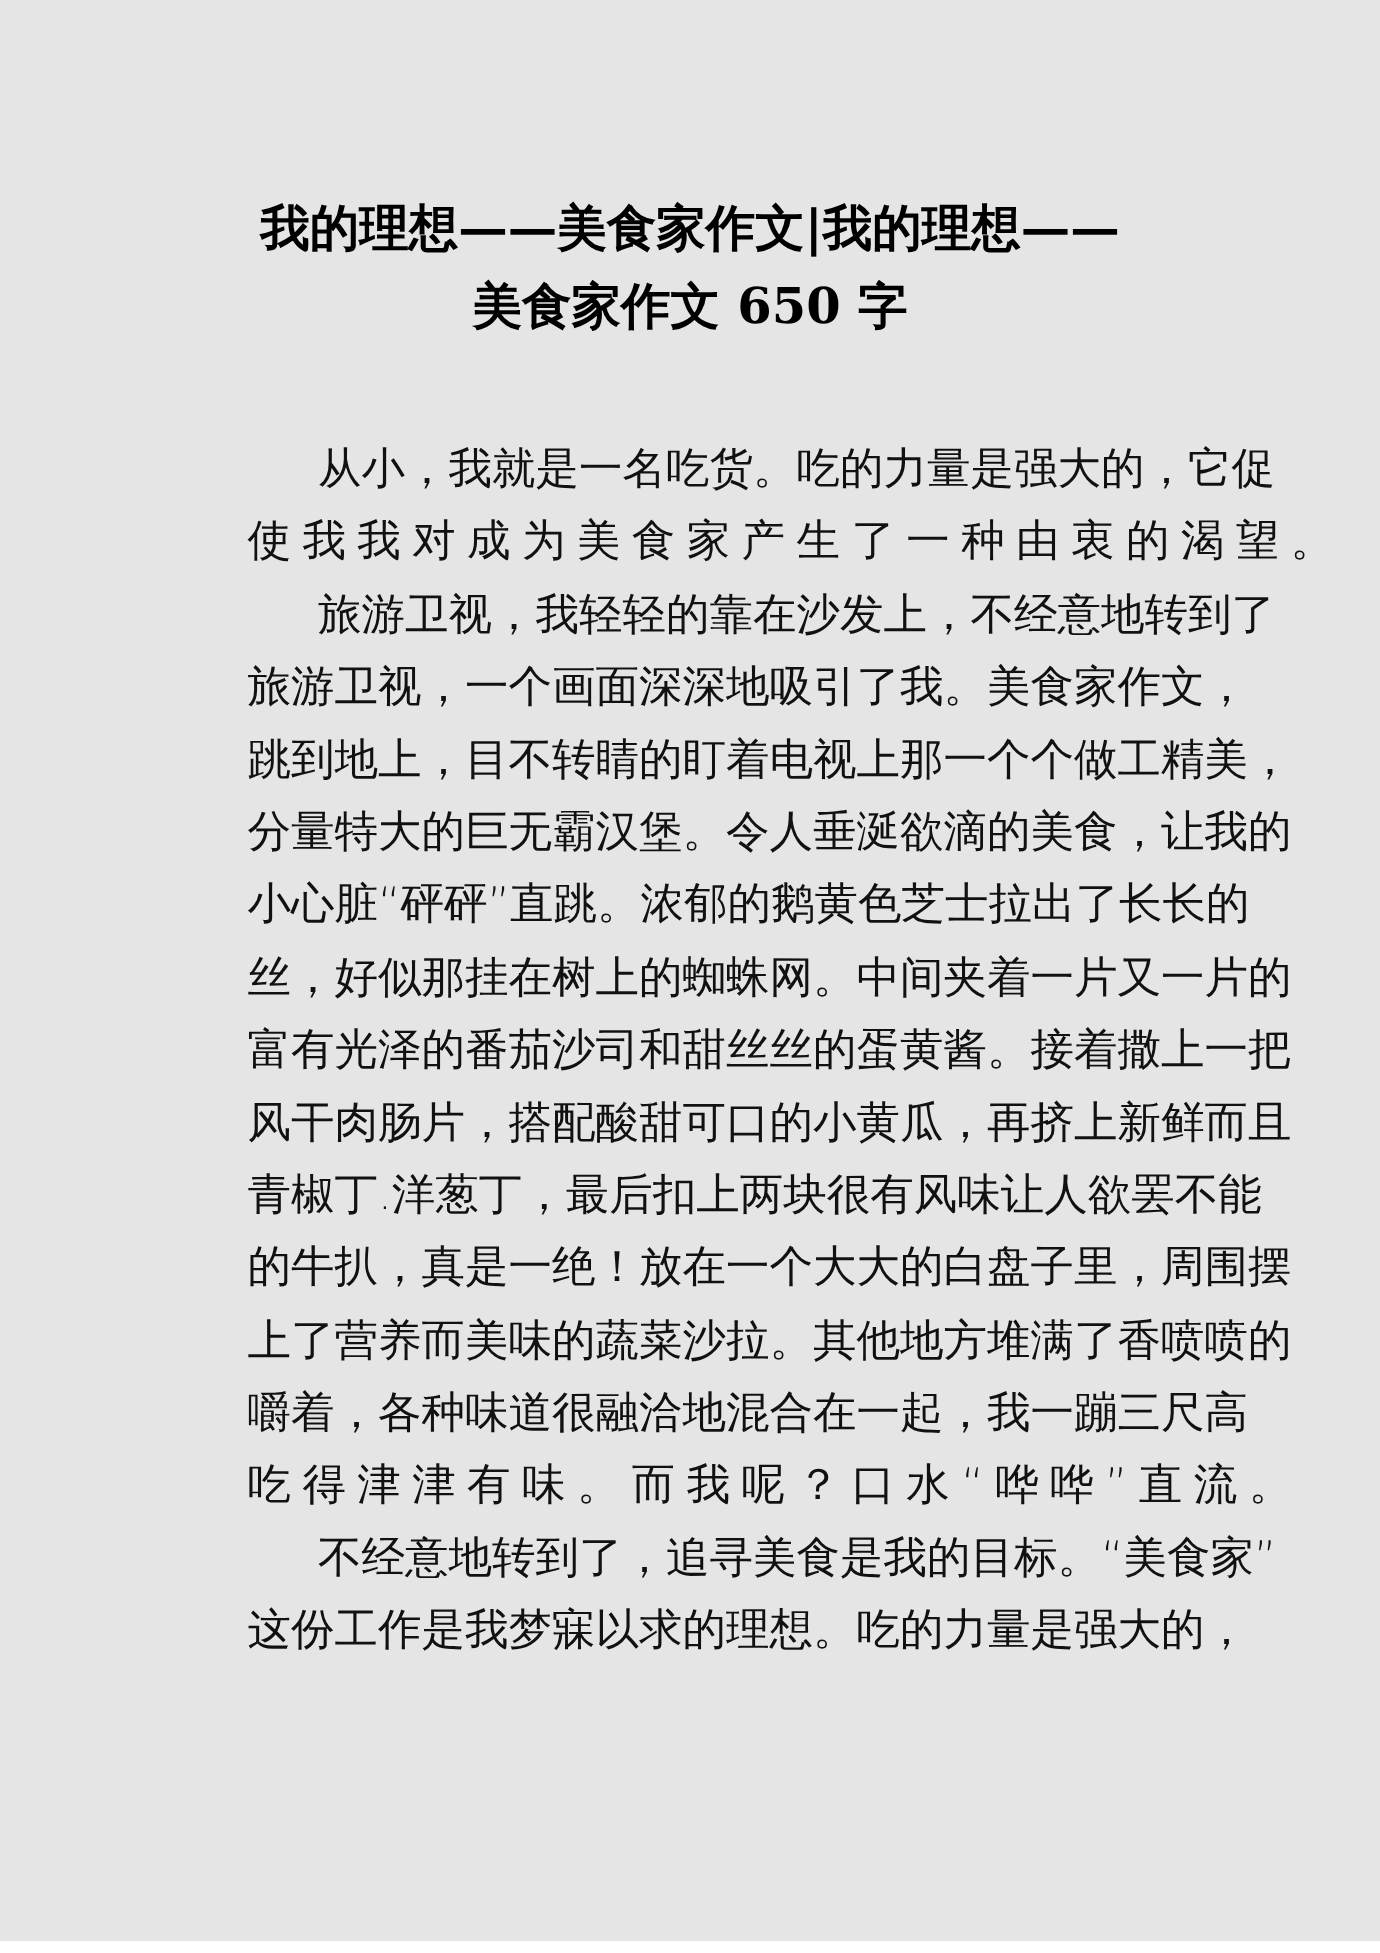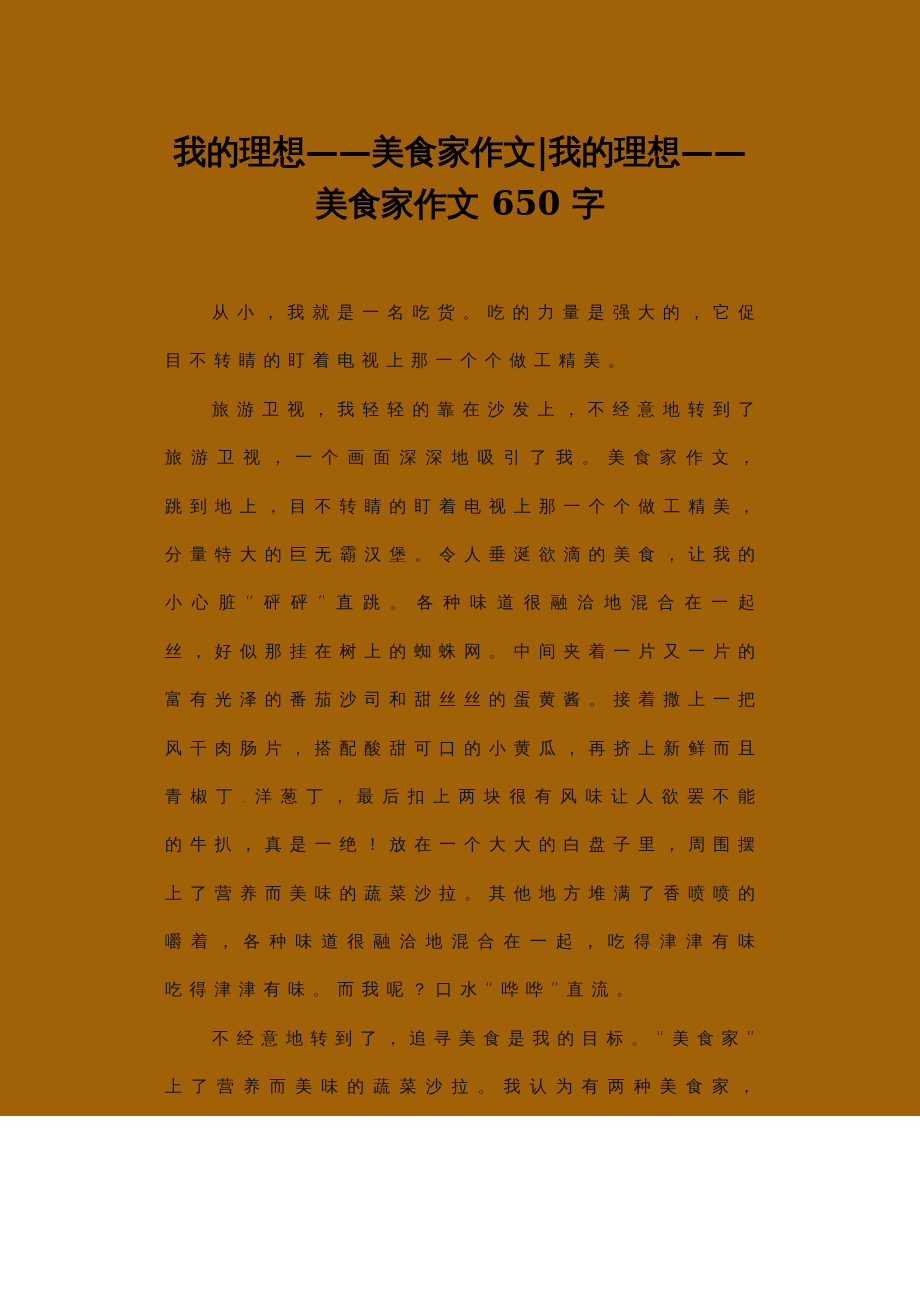--- a/index.html
+++ b/index.html
@@ -13,22 +13,22 @@
       position: relative;
       overflow: hidden;
       font-family: "DejaVu Serif", "Liberation Serif", serif;
       color: #000000;
     }
     .page {
       position: absolute;
       left: 0;
       top: 0;
       width: 920px;
-      height: 1116px;
-      background: #a16207;
+      height: 1294px;
+      background: #e5e5e5;
     }
     .title {
       position: absolute;
       left: 150px;
       width: 620px;
       top: 126px;
       text-align: center;
       font-family: "DejaVu Serif", "Liberation Serif", serif;
       font-weight: bold;
       font-size: 33px;
@@ -42,21 +42,21 @@
     .body-text {
       position: absolute;
       left: 165px;
       top: 288px;
       width: 590px;
     }
     .line {
       display: block;
       height: 48.4px;
       line-height: 48.4px;
-      font-size: 17px;
+      font-size: 29px;
       white-space: nowrap;
       text-align: justify;
       text-align-last: justify;
       letter-spacing: 0;
       font-family: "DejaVu Sans", "Liberation Sans", sans-serif;
       font-weight: 300;
       color: #111111;
     }
     .line.indent {
       padding-left: 47px;
@@ -73,38 +73,38 @@
 
   <div class="title">
     <span class="tline">我的理想——美食家作文|我的理想——</span>
     <span class="tline">美食家作文 650 字</span>
   </div>
 
   <div class="body-text">
 
     <div>
       <span class="line indent">从小，我就是一名吃货。吃的力量是强大的，它促</span>
-      <span class="line last">目不转睛的盯着电视上那一个个做工精美。</span>
+      <span class="line last">使我我对成为美食家产生了一种由衷的渴望。</span>
     </div>
 
     <div>
       <span class="line indent">旅游卫视，我轻轻的靠在沙发上，不经意地转到了</span>
       <span class="line">旅游卫视，一个画面深深地吸引了我。美食家作文，</span>
       <span class="line">跳到地上，目不转睛的盯着电视上那一个个做工精美，</span>
       <span class="line">分量特大的巨无霸汉堡。令人垂涎欲滴的美食，让我的</span>
-      <span class="line">小心脏“砰砰”直跳。各种味道很融洽地混合在一起</span>
+      <span class="line">小心脏“砰砰”直跳。浓郁的鹅黄色芝士拉出了长长的</span>
       <span class="line">丝，好似那挂在树上的蜘蛛网。中间夹着一片又一片的</span>
       <span class="line">富有光泽的番茄沙司和甜丝丝的蛋黄酱。接着撒上一把</span>
       <span class="line">风干肉肠片，搭配酸甜可口的小黄瓜，再挤上新鲜而且</span>
       <span class="line">青椒丁.洋葱丁，最后扣上两块很有风味让人欲罢不能</span>
       <span class="line">的牛扒，真是一绝！放在一个大大的白盘子里，周围摆</span>
       <span class="line">上了营养而美味的蔬菜沙拉。其他地方堆满了香喷喷的</span>
-      <span class="line">嚼着，各种味道很融洽地混合在一起，吃得津津有味</span>
+      <span class="line">嚼着，各种味道很融洽地混合在一起，我一蹦三尺高</span>
       <span class="line last">吃得津津有味。而我呢？口水“哗哗”直流。</span>
     </div>
 
     <div>
       <span class="line indent">不经意地转到了，追寻美食是我的目标。“美食家”</span>
-      <span class="line">上了营养而美味的蔬菜沙拉。我认为有两种美食家，</span>
+      <span class="line">这份工作是我梦寐以求的理想。吃的力量是强大的，</span>
     </div>
 
   </div>
 </div>
 
 </body></html>

